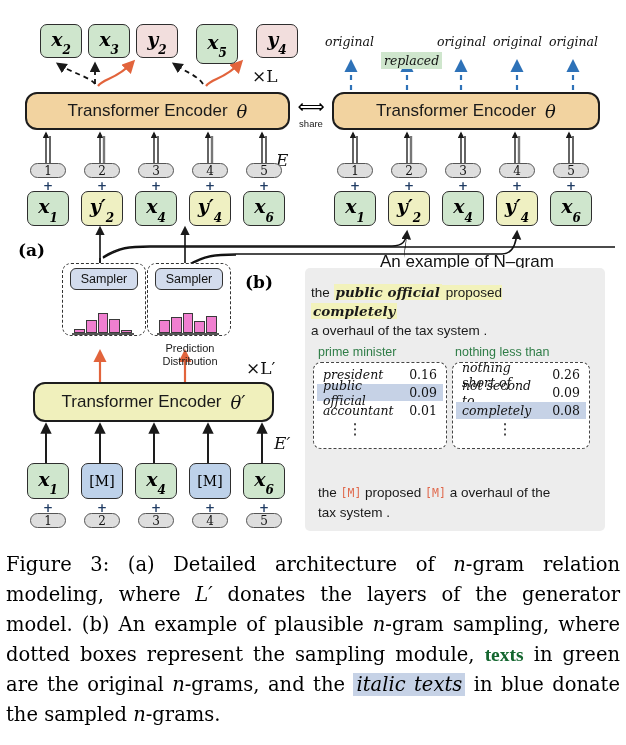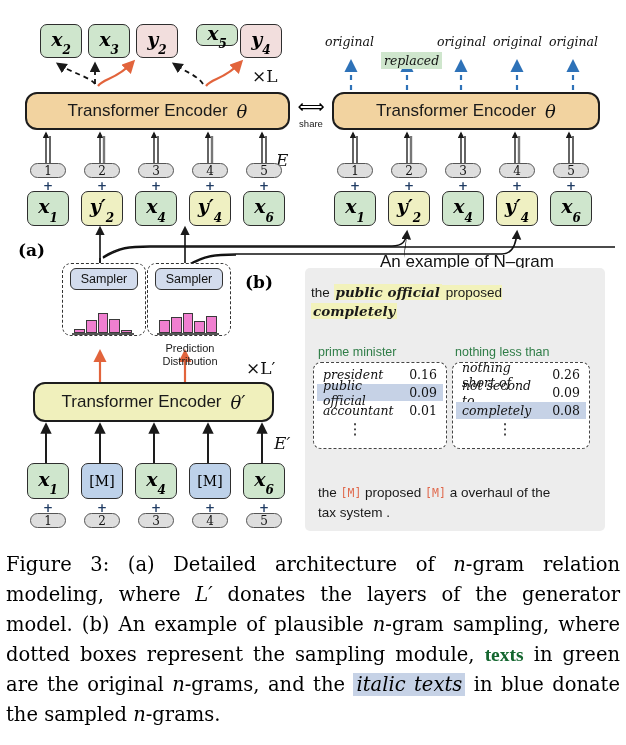--- a/index.html
+++ b/index.html
@@ -239,24 +239,24 @@
 
   <div class="tok green" style="left:40px;top:24px;width:42px;height:34px;">
     <span><i>x</i><span class="sub">2</span></span>
   </div>
   <div class="tok green" style="left:88px;top:24px;width:42px;height:34px;">
     <span><i>x</i><span class="sub">3</span></span>
   </div>
   <div class="tok pink" style="left:136px;top:24px;width:42px;height:34px;">
     <span><i>y</i><span class="sub">2</span></span>
   </div>
-  <div class="tok green" style="left:196px;top:24px;width:42px;height:22px;">
+  <div class="tok green" style="left:196px;top:24px;width:42px;height:40px;">
     <span><i>x</i><span class="sub">5</span></span>
   </div>
-  <div class="tok pink" style="left:240px;top:24px;width:42px;height:34px;">
+  <div class="tok pink" style="left:256px;top:24px;width:42px;height:34px;">
     <span><i>y</i><span class="sub">4</span></span>
   </div>
 
   <div class="origlbl" style="left:325px;top:34px;">original</div>
   <div class="origlbl hl" style="left:381px;top:52px;">replaced</div>
   <div class="origlbl" style="left:437px;top:34px;">original</div>
   <div class="origlbl" style="left:493px;top:34px;">original</div>
   <div class="origlbl" style="left:549px;top:34px;">original</div>
 
   <div class="mathlbl" style="left:252px;top:66px;"><span>×L</span></div>
@@ -400,20 +400,21 @@
   <div class="pos" style="left:246px;top:513px;width:36px;height:15px;">5</div>
 
   <div class="panelkey" style="left:245px;top:272px;">(b)</div>
 
   <div class="btitle" style="left:380px;top:252px;">An example of N–gram sampling</div>
 
   <div class="bpanel" style="left:305px;top:268px;width:300px;height:263px;"></div>
 
   <div class="bsent" style="left:311px;top:283px;width:276px;">
     <span>the </span><span class="ng">public official</span><span class="hlonly"> proposed </span><span class="ng">completely</span><br>
+    <span>a overhaul of the tax system .</span>
   </div>
 
   <div class="greenlbl" style="left:318px;top:345px;">prime minister</div>
   <div class="greenlbl" style="left:455px;top:345px;">nothing less than</div>
 
   <div class="candbox" style="left:313px;top:362px;width:134px;height:87px;"></div>
   <div class="candrow" style="left:317px;top:366px;width:126px;height:17px;">
     <span>president</span>
     <span class="num">0.16</span>
   </div>

